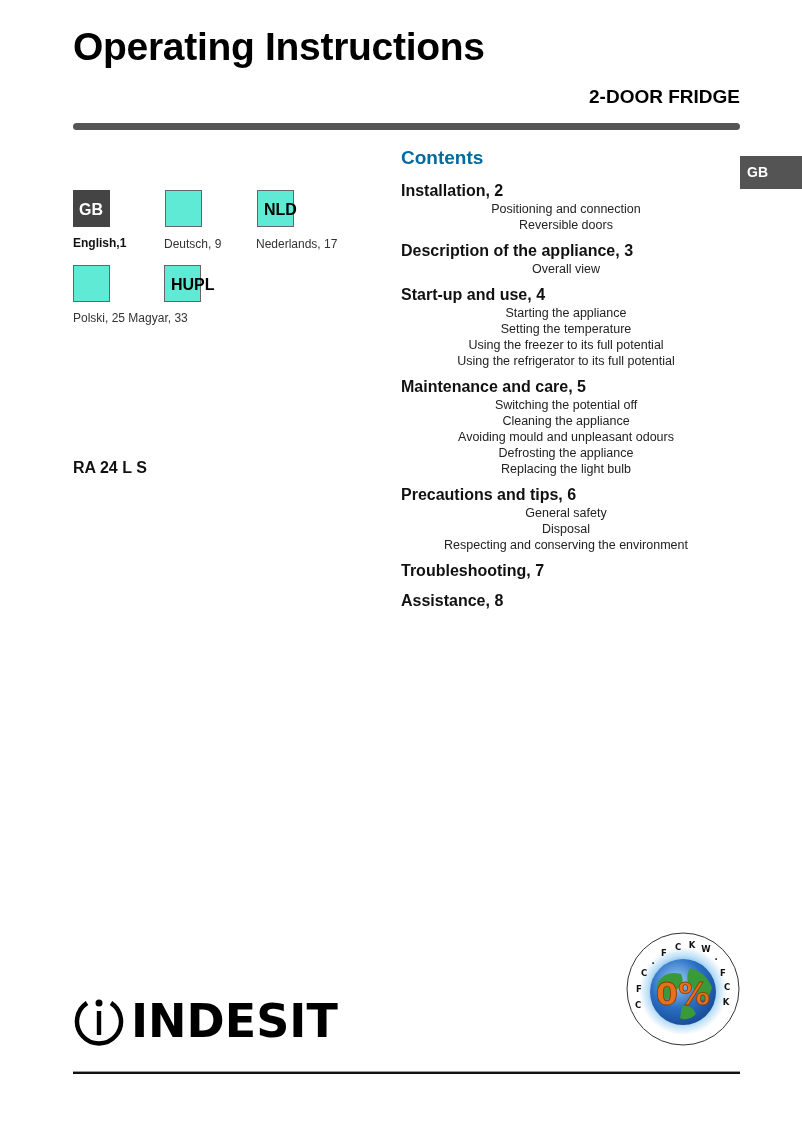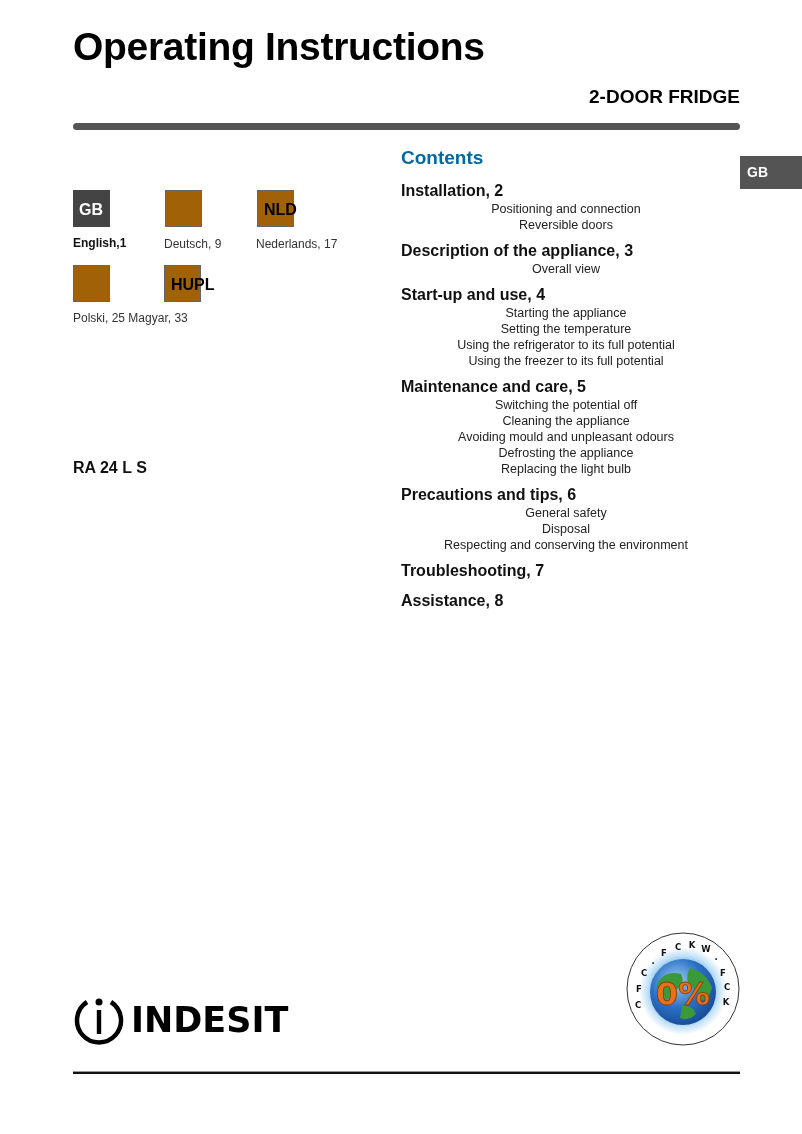--- a/index.html
+++ b/index.html
@@ -2,35 +2,35 @@
 <html><head>
 <meta charset="utf-8">
 <style>
   html, body { margin: 0; padding: 0; background: #ffffff; }
   body { width: 802px; height: 1134px; position: relative; overflow: hidden; font-family: "Liberation Sans", sans-serif; color: #111; }
   .abs { position: absolute; }
   .title { left: 73px; top: 24px; font-size: 39px; font-weight: bold; letter-spacing: -0.3px; color: #000; line-height: 46px; }
   .subtitle { right: 62px; top: 86px; font-size: 19px; font-weight: bold; color: #000; }
   .top-bar { left: 73px; top: 123px; width: 667px; height: 7px; background: #555; border-radius: 4px; }
   .side-tab { left: 740px; top: 156px; width: 62px; height: 33px; background: #545454; color: #fff; font-weight: bold; font-size: 14px; line-height: 33px; padding-left: 7px; box-sizing: border-box; }
-  .lang-box { width: 37px; height: 37px; border: 1px solid #666; box-sizing: border-box; background: #a16207; }
+  .lang-box { width: 37px; height: 37px; border: 1px solid #666; box-sizing: border-box; background: #5eead4; }
   .lang-box.active { background: #444; border-color: #444; color: #fff; }
   .lang-code { font-weight: bold; font-size: 16px; line-height: 37px; white-space: nowrap; position: absolute; left: 5px; top: 0; }
   .lang-box.active .lang-code { left: 5px; color: #fff; }
   .lang-label { font-size: 12px; color: #333; white-space: nowrap; }
   .lang-label.bold { font-weight: bold; color: #111; }
   .model { left: 73px; top: 459px; font-size: 16px; font-weight: bold; color: #111; }
   .contents { left: 401px; top: 147px; width: 330px; }
   .contents h2 { margin: 0 0 12px 0; font-size: 19px; font-weight: bold; color: #0369a1; }
   .section { margin-bottom: 8px; }
   .section h3 { margin: 0; font-size: 16px; font-weight: bold; line-height: 20px; color: #111; }
   .section ul { list-style: none; margin: 0; padding: 0; text-align: center; }
   .section li { font-size: 12.5px; line-height: 16px; color: #222; }
   .logo { left: 73px; top: 994px; display: flex; align-items: center; }
-  .logo-text { font-size: 35px; font-weight: bold; letter-spacing: 0px; color: #000; margin-left: 6px; font-family: "DejaVu Sans", sans-serif; }
+  .logo-text { font-size: 46px; font-weight: bold; letter-spacing: 0px; color: #000; margin-left: 6px; font-family: "DejaVu Sans", sans-serif; }
   .badge { left: 626px; top: 932px; width: 114px; height: 114px; }
   .bottom-line { left: 73px; top: 1071px; width: 667px; height: 2px; background: #111; border-top: 1px solid #999; }
 </style>
 </head>
 <body>
 
 <div class="abs title">Operating Instructions</div>
 <div class="abs subtitle">2-DOOR FRIDGE</div>
 <div class="abs top-bar"></div>
 
@@ -75,22 +75,22 @@
     <h3>Description of the appliance, 3</h3>
     <ul>
       <li>Overall view</li>
     </ul>
   </div>
   <div class="section">
     <h3>Start-up and use, 4</h3>
     <ul>
       <li>Starting the appliance</li>
       <li>Setting the temperature</li>
+      <li>Using the freezer to its full potential</li>
       <li>Using the refrigerator to its full potential</li>
-      <li>Using the freezer to its full potential</li>
     </ul>
   </div>
   <div class="section">
     <h3>Maintenance and care, 5</h3>
     <ul>
       <li>Switching the potential off</li>
       <li>Cleaning the appliance</li>
       <li>Avoiding mould and unpleasant odours</li>
       <li>Defrosting the appliance</li>
       <li>Replacing the light bulb</li>

